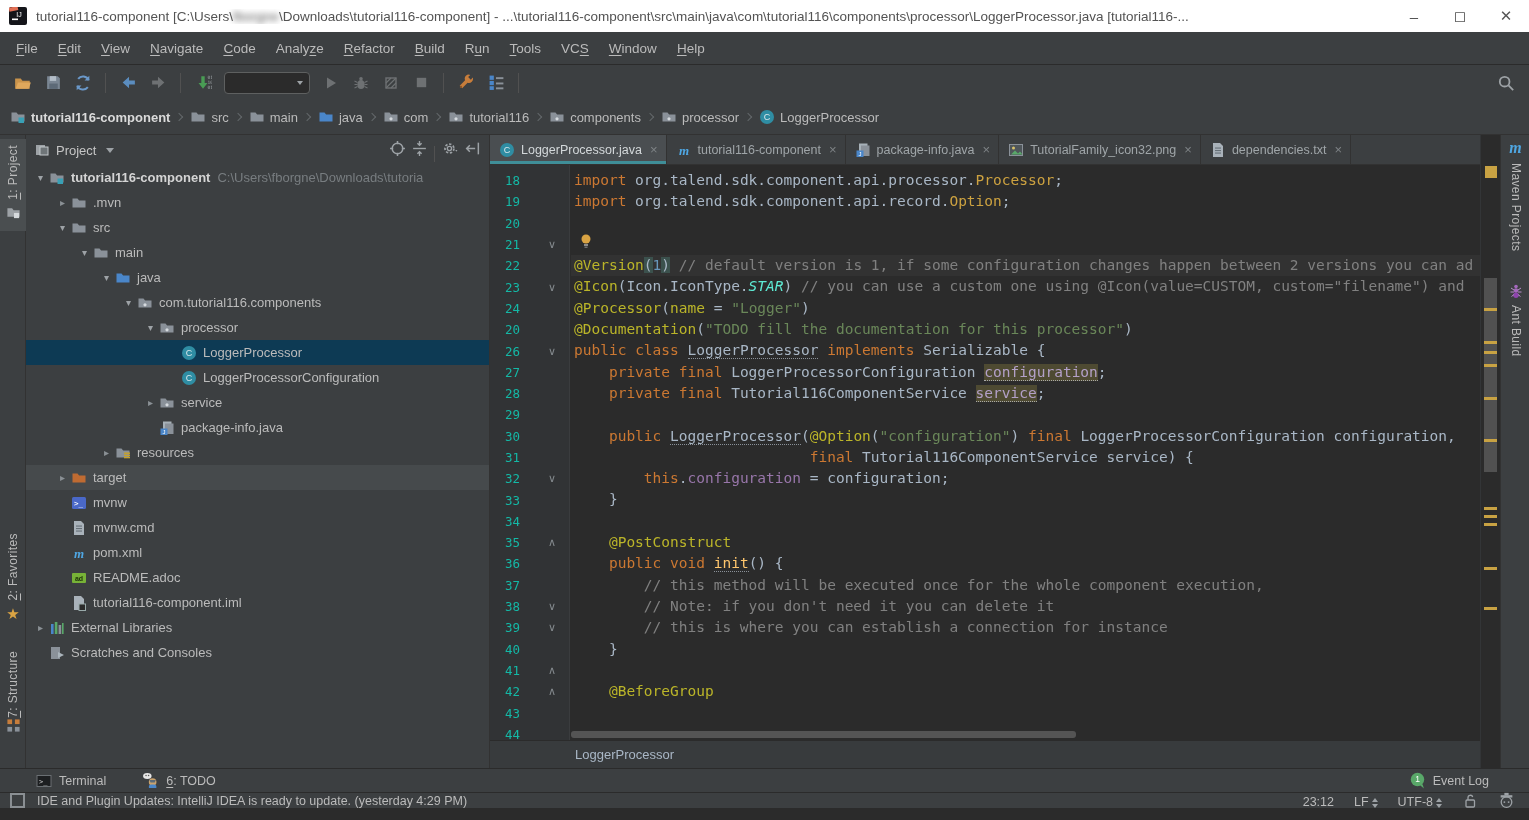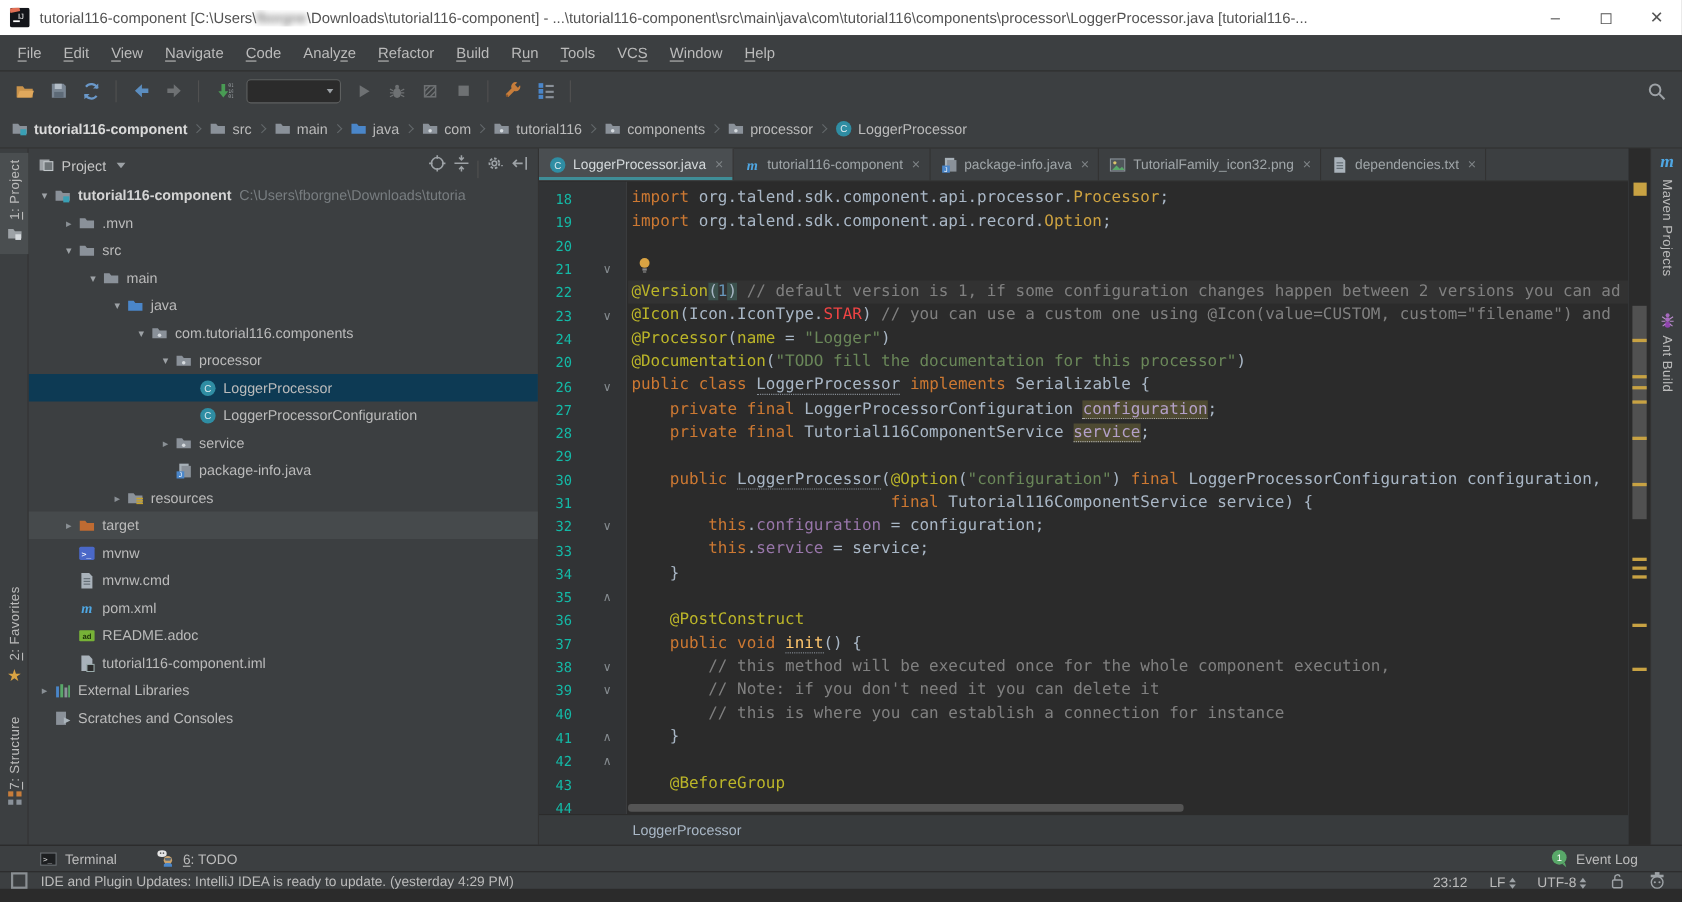--- a/index.html
+++ b/index.html
@@ -89,21 +89,21 @@
         font-size:14.5px;color:#a9b7c6;padding-left:3px;}
   .crow.caret{background:#323232;}
   .seg-k{color:#cc7832;}
   .seg-p{color:#a9b7c6;}
   .seg-a{color:#bbb529;}
   .seg-s{color:#6a8759;}
   .seg-c{color:#808080;}
   .seg-n{color:#6897bb;}
   .seg-f{color:#9876aa;}
   .seg-i{color:#cda240;}
-  .seg-t{color:#ef4444;}
+  .seg-t{color:#5eead4;font-style:italic;}
   .seg-d{color:#a9b7c6;border-bottom:1px dotted #8a9199;}
   .seg-m{color:#ffc66d;border-bottom:1px dotted #8a9199;}
   .seg-fh{color:#b3a0c8;background:#4e4a32;border-bottom:1px dotted #a9a9a9;}
   .seg-ph{background:#3b514d;}
   .bulb{display:inline-block;vertical-align:middle;margin:0 0 3px 6px;}
   #hthumb{position:absolute;left:81px;bottom:2px;width:505px;height:7px;background:rgba(170,170,170,.33);border-radius:3px;}
   #ed-breadcrumb{position:absolute;left:0;right:0;bottom:0;height:28px;background:#383b3d;border-top:1px solid #2b2b2b;
                  display:flex;align-items:center;padding-left:85px;color:#a9b7c6;font-size:13px;}
 
   
@@ -851,21 +851,20 @@
             <div class="crow"><span class="seg-a">@Icon</span><span class="seg-p">(Icon.IconType.</span><span class="seg-t">STAR</span><span class="seg-p">) </span><span class="seg-c">// you can use a custom one using @Icon(value=CUSTOM, custom="filename") and</span></div>
             <div class="crow"><span class="seg-a">@Processor</span><span class="seg-p">(</span><span class="seg-a">name</span><span class="seg-p"> = </span><span class="seg-s">"Logger"</span><span class="seg-p">)</span></div>
             <div class="crow"><span class="seg-a">@Documentation</span><span class="seg-p">(</span><span class="seg-s">"TODO fill the documentation for this processor"</span><span class="seg-p">)</span></div>
             <div class="crow"><span class="seg-k">public</span><span class="seg-p"> </span><span class="seg-k">class</span><span class="seg-p"> </span><span class="seg-d">LoggerProcessor</span><span class="seg-p"> </span><span class="seg-k">implements</span><span class="seg-p"> Serializable {</span></div>
             <div class="crow"><span class="seg-p">    </span><span class="seg-k">private</span><span class="seg-p"> </span><span class="seg-k">final</span><span class="seg-p"> LoggerProcessorConfiguration </span><span class="seg-fh">configuration</span><span class="seg-p">;</span></div>
             <div class="crow"><span class="seg-p">    </span><span class="seg-k">private</span><span class="seg-p"> </span><span class="seg-k">final</span><span class="seg-p"> Tutorial116ComponentService </span><span class="seg-fh">service</span><span class="seg-p">;</span></div>
             <div class="crow"></div>
             <div class="crow"><span class="seg-p">    </span><span class="seg-k">public</span><span class="seg-p"> </span><span class="seg-d">LoggerProcessor</span><span class="seg-p">(</span><span class="seg-a">@Option</span><span class="seg-p">(</span><span class="seg-s">"configuration"</span><span class="seg-p">) </span><span class="seg-k">final</span><span class="seg-p"> LoggerProcessorConfiguration configuration,</span></div>
             <div class="crow"><span class="seg-p">                           </span><span class="seg-k">final</span><span class="seg-p"> Tutorial116ComponentService service) {</span></div>
             <div class="crow"><span class="seg-p">        </span><span class="seg-k">this</span><span class="seg-p">.</span><span class="seg-f">configuration</span><span class="seg-p"> = configuration;</span></div>
-            <div class="crow"><span class="seg-p">        </span><span class="seg-k">this</span><span class="seg-p">.</span><span class="seg-f">service</span><span class="seg-p"> = service;</span></div>
             <div class="crow"><span class="seg-p">    }</span></div>
             <div class="crow"></div>
             <div class="crow"><span class="seg-p">    </span><span class="seg-a">@PostConstruct</span></div>
             <div class="crow"><span class="seg-p">    </span><span class="seg-k">public</span><span class="seg-p"> </span><span class="seg-k">void</span><span class="seg-p"> </span><span class="seg-m">init</span><span class="seg-p">() {</span></div>
             <div class="crow"><span class="seg-p">        </span><span class="seg-c">// this method will be executed once for the whole component execution,</span></div>
             <div class="crow"><span class="seg-p">        </span><span class="seg-c">// Note: if you don't need it you can delete it</span></div>
             <div class="crow"><span class="seg-p">        </span><span class="seg-c">// this is where you can establish a connection for instance</span></div>
             <div class="crow"><span class="seg-p">    }</span></div>
             <div class="crow"></div>
             <div class="crow"><span class="seg-p">    </span><span class="seg-a">@BeforeGroup</span></div>

